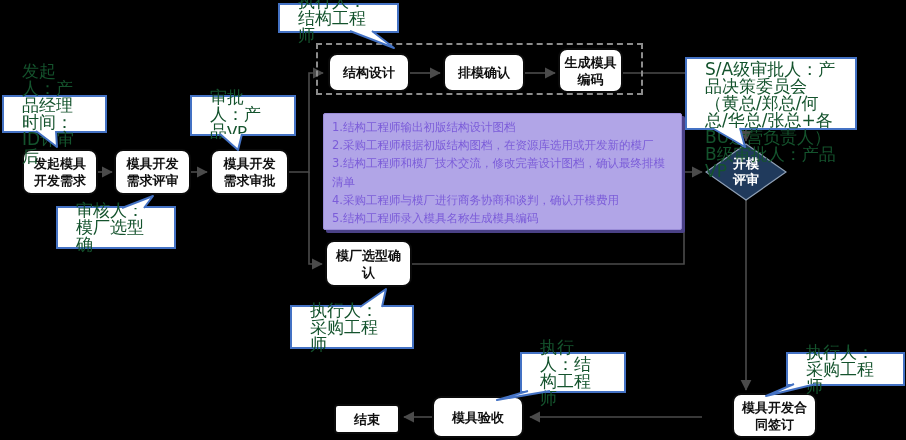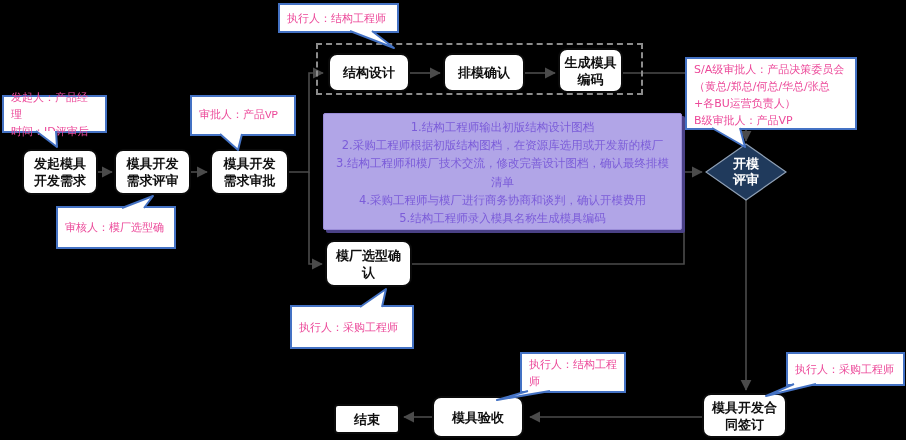--- a/index.html
+++ b/index.html
@@ -15,25 +15,25 @@
   }
   .node.small{border-radius:4px;}
   .dashed-group{
     position:absolute;box-sizing:border-box;border:2px dashed #8c8c8c;background:transparent;
   }
   .note{
     position:absolute;box-sizing:border-box;background:#B1A5E7;border:1px solid #9A8CD8;
     box-shadow:3px 3px 0 #4A4186;color:#7B5CD9;font-size:11.5px;line-height:18.2px;
     padding:4px 8px;border-radius:2px;
   }
-  .note div{margin:0;text-align:center;}
+  .note div{margin:0;}
   .callout{
     position:absolute;box-sizing:border-box;background:#fff;border:2px solid #4472C4;
-    color:#ec4899;font-size:11px;line-height:17px;display:flex;align-items:center;
-    padding:2px 7px;white-space:pre-line;
+    color:#14532d;font-size:17px;line-height:17px;display:flex;align-items:center;
+    padding:2px 18px;white-space:pre-line;
   }
   .diamond{position:absolute;}
   .diamond .dlabel{
     position:absolute;left:0;top:0;width:100%;height:100%;display:flex;align-items:center;
     justify-content:center;text-align:center;color:#fff;font-size:13px;font-weight:700;
     line-height:16px;white-space:pre-line;
   }
 </style>
 </head>
 <body>
@@ -90,21 +90,21 @@
     <span>排模确认</span>
   </div>
   <div class="node" style="left:558px;top:48px;width:65px;height:45px;">
     <span>生成模具
 编码</span>
   </div>
   <div class="node" style="left:325px;top:240px;width:87px;height:47px;">
     <span>模厂选型确
 认</span>
   </div>
-  <div class="node" style="left:702px;top:393px;width:85px;height:45px;">
+  <div class="node" style="left:732px;top:393px;width:85px;height:45px;">
     <span>模具开发合
 同签订</span>
   </div>
   <div class="node" style="left:432px;top:396px;width:92px;height:42px;">
     <span>模具验收</span>
   </div>
   <div class="node small" style="left:334px;top:404px;width:66px;height:30px;">
     <span>结束</span>
   </div>
 

